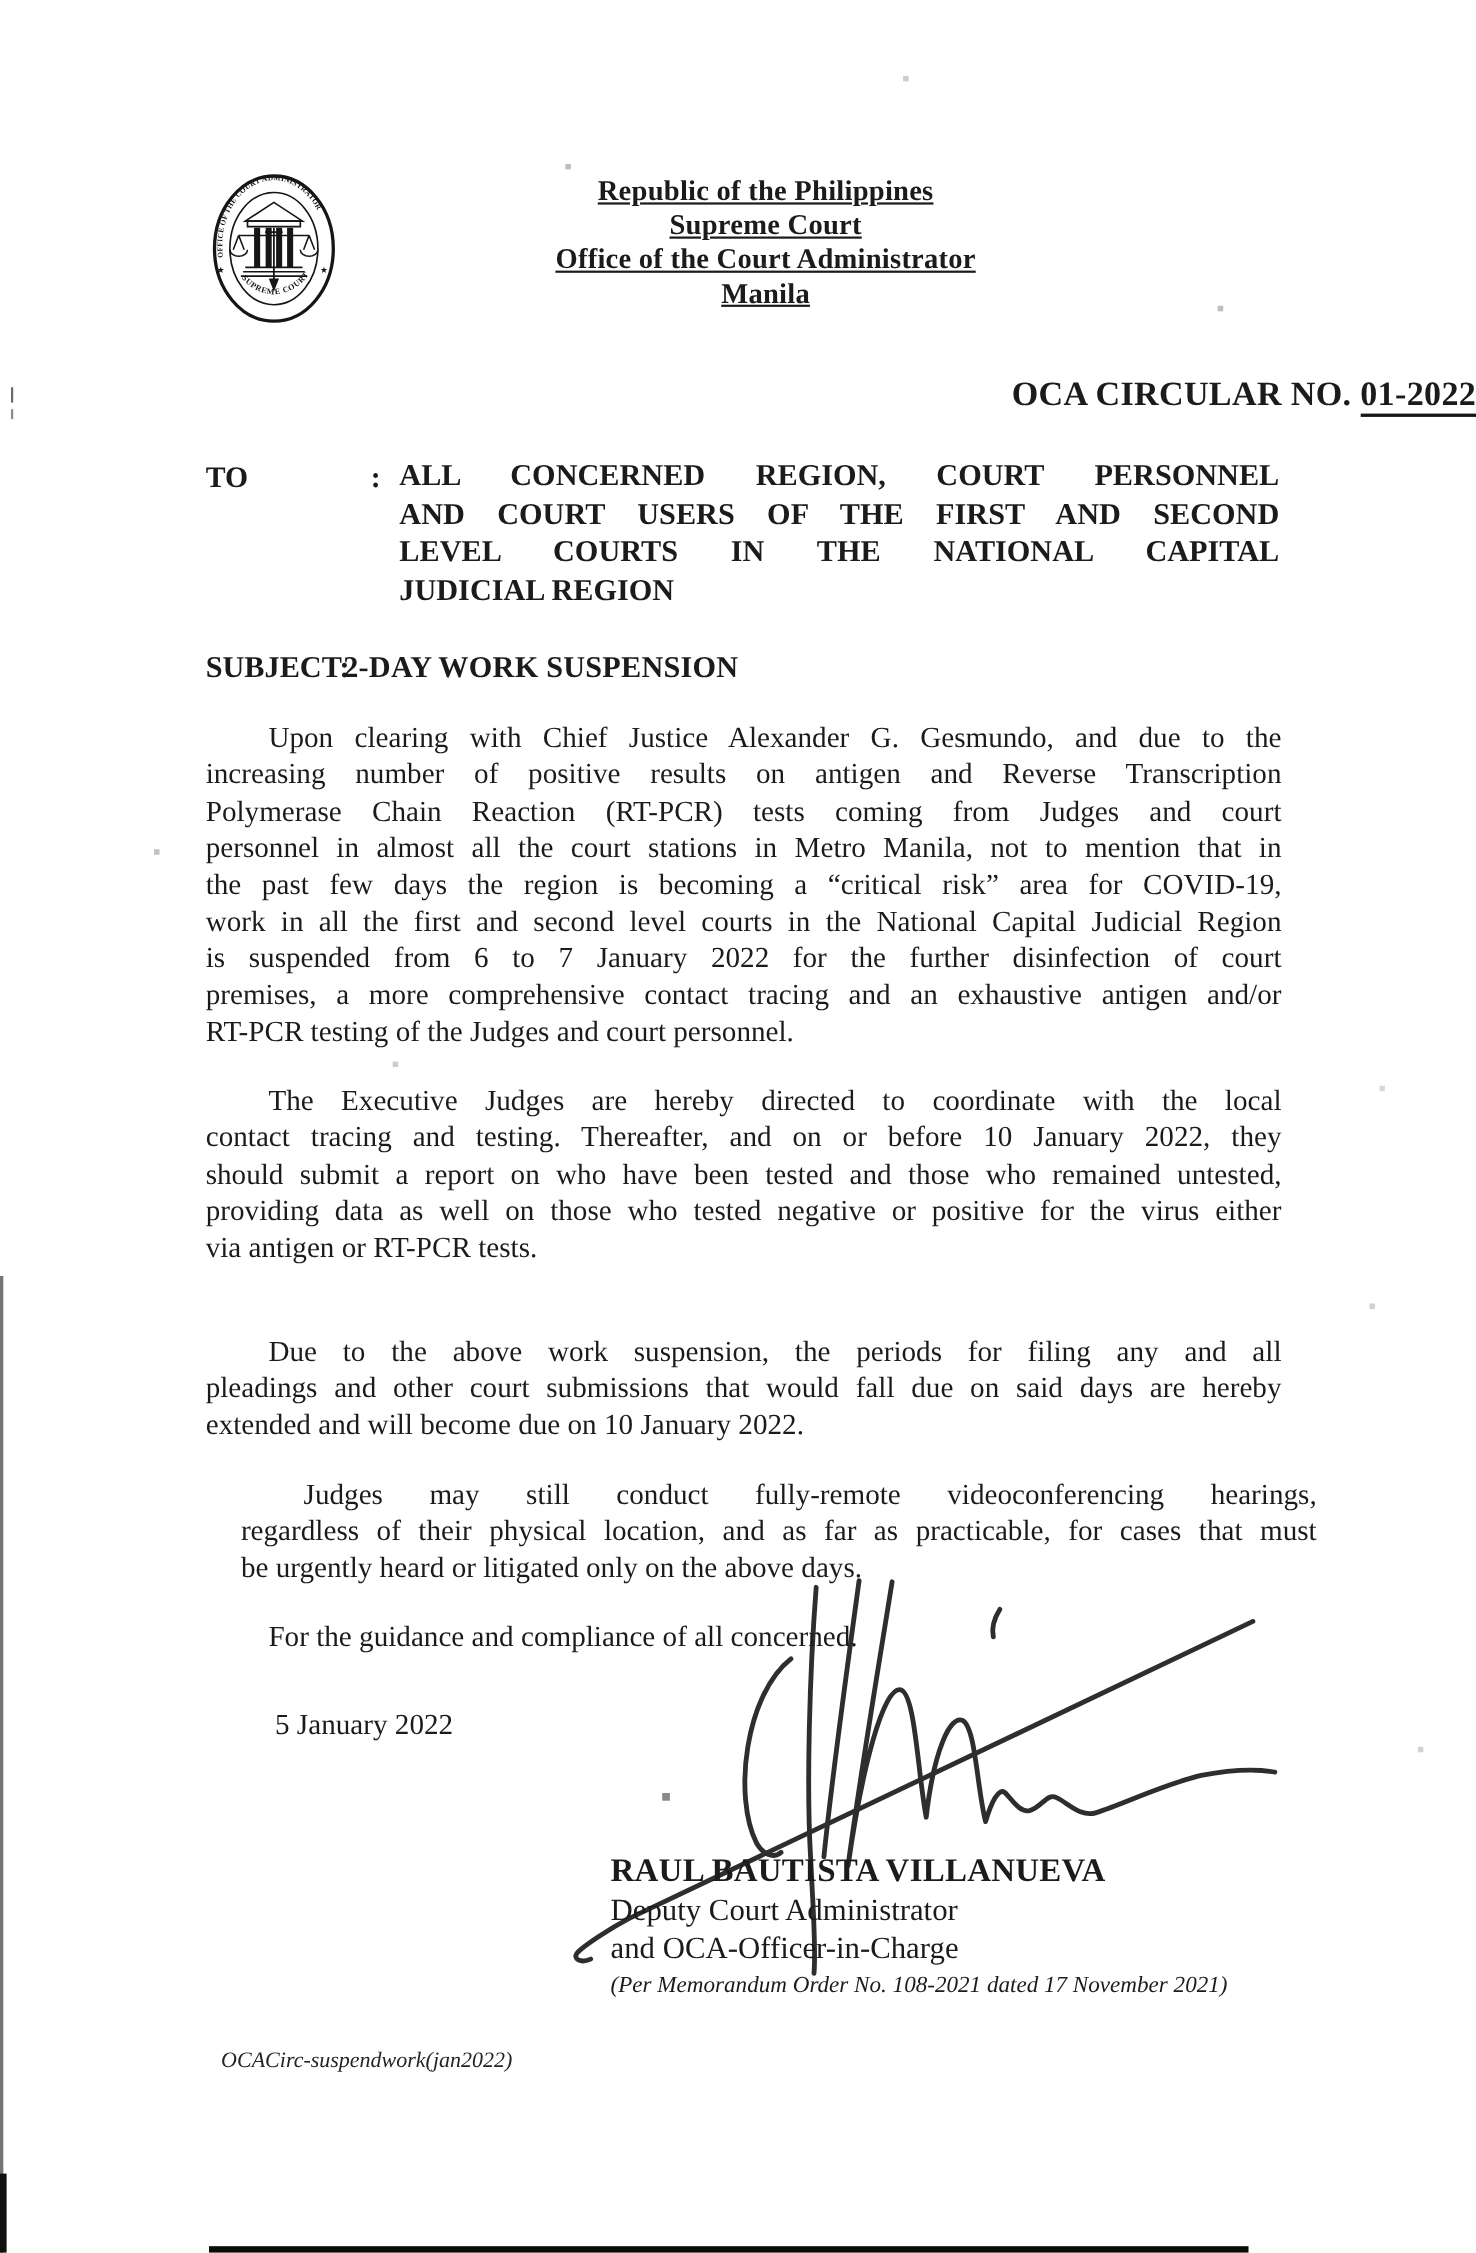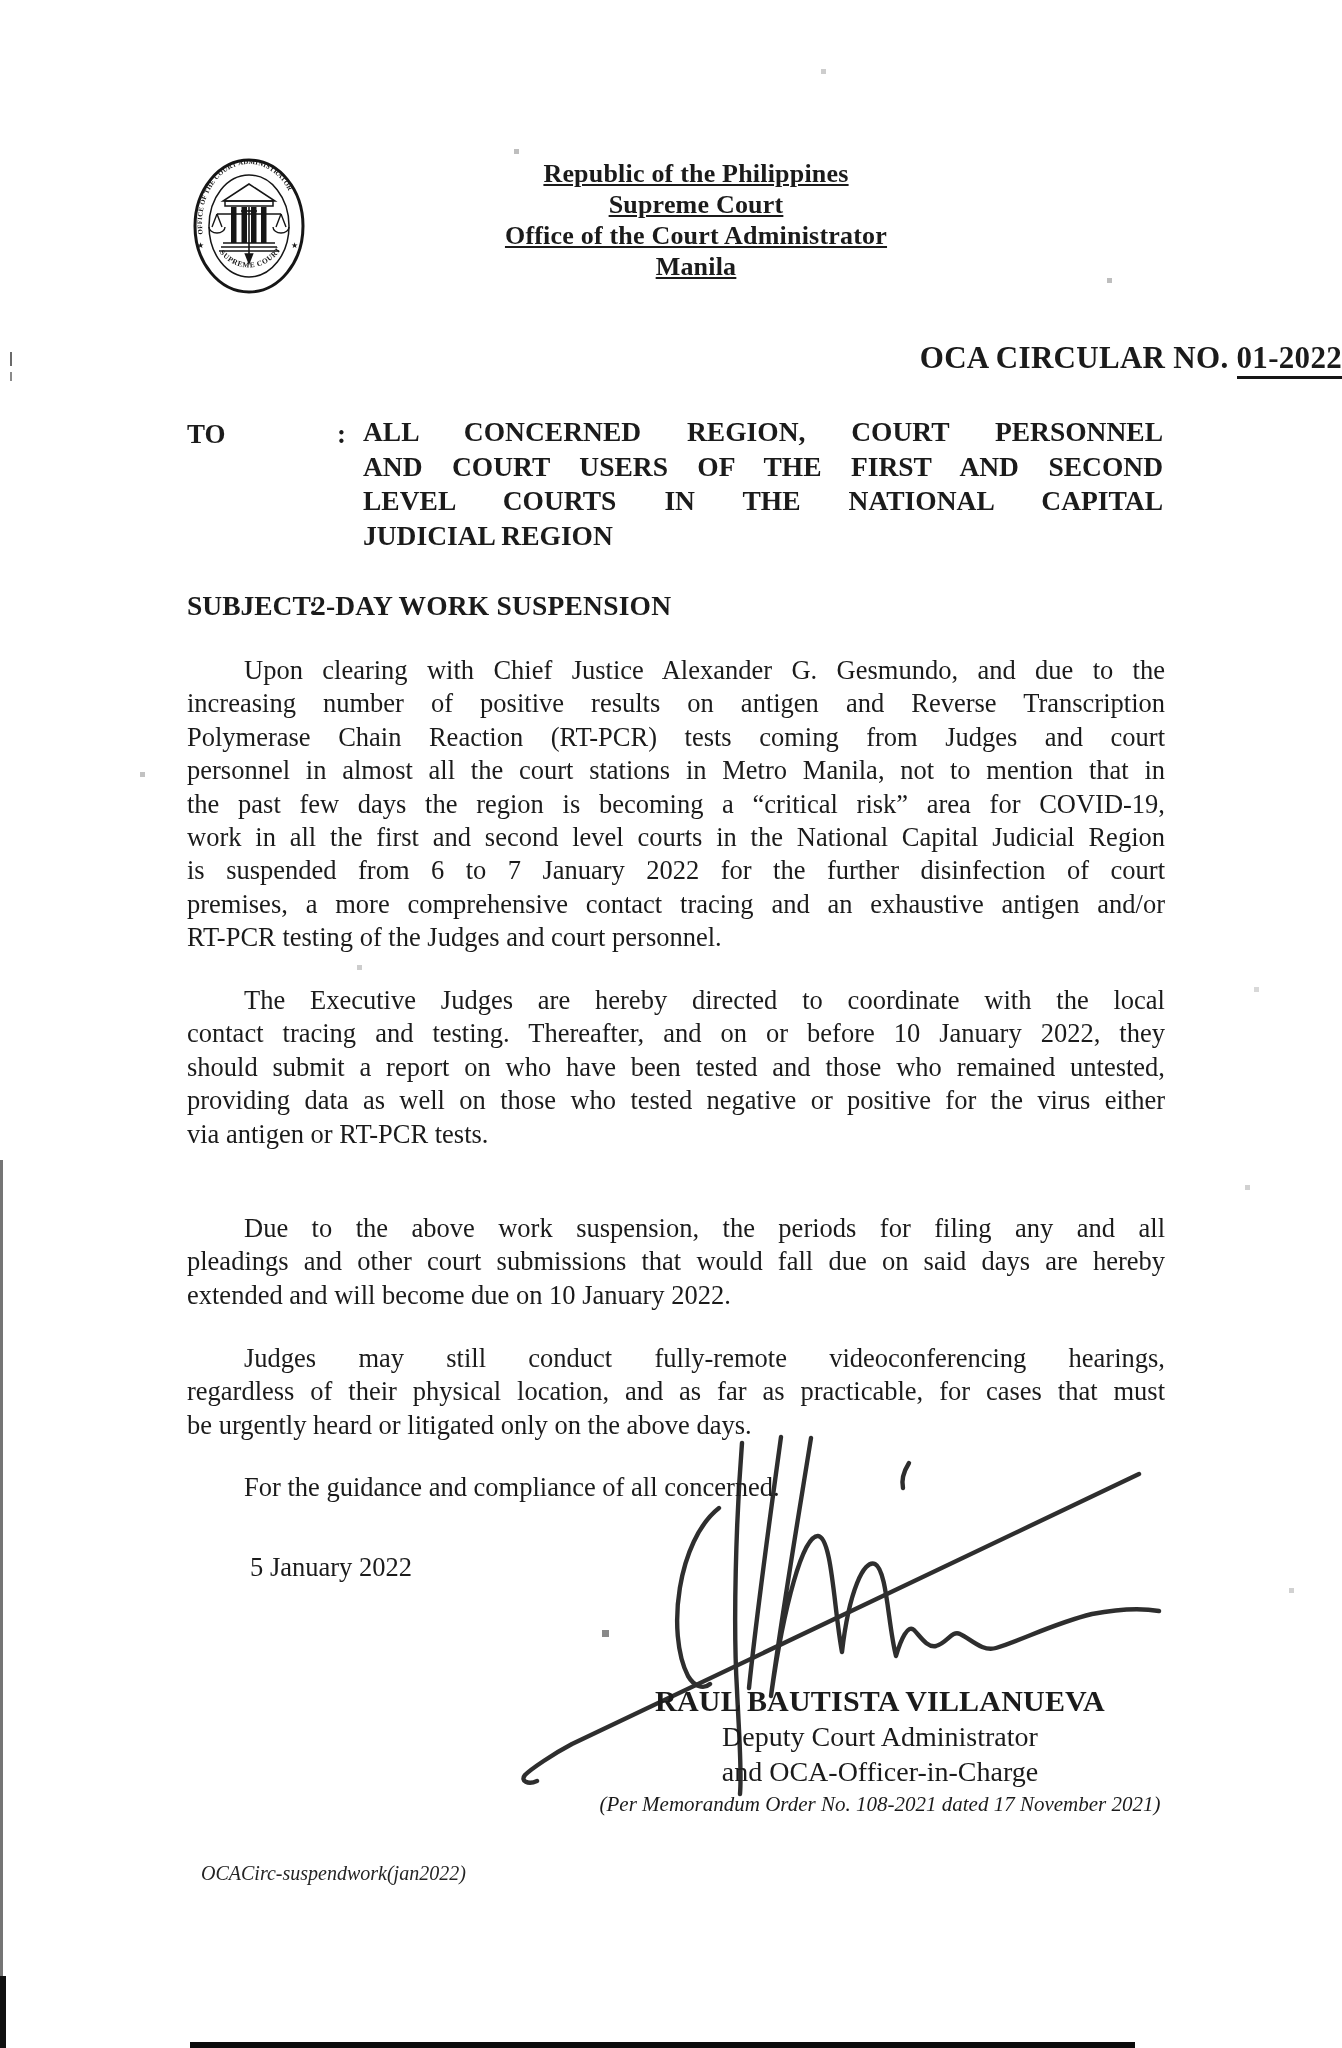--- a/index.html
+++ b/index.html
@@ -40,28 +40,28 @@
   .subject-value { position:absolute; left:312px; top:590px; font-weight:bold; font-size:27.5px; letter-spacing:.2px; }
 
   
   .para { position:absolute; left:187px; width:978px; font-size:26.5px; line-height:33.4px; }
   .para > div { text-align:justify; text-align-last:justify; white-space:normal; }
   .para > div:first-child { text-indent:57px; }
   .para > div:last-child  { text-align-last:left; }
   .p1 { top:654px; }
   .p2 { top:984px; }
   .p3 { top:1212px; }
-  .p4 { top:1342px; }
+  .p4 { top:1342px;margin-left:32px; }
 
   .closing  { position:absolute; left:244px; top:1472px; font-size:26.5px; }
   .dateline { position:absolute; left:250px; top:1552px; font-size:26.5px; }
 
   
   .sig-svg { position:absolute; left:490px; top:1425px; width:700px; height:400px; }
-  .signatory { position:absolute; left:555px; top:1682px; width:650px; text-align:center; }
+  .signatory { position:absolute; left:555px; top:1682px; width:650px; }
   .sig-name  { font-weight:bold; font-size:30px; line-height:37px; letter-spacing:.2px; }
   .sig-title { font-size:28px; line-height:35px; }
   .sig-note  { font-style:italic; font-size:21px; line-height:27px; margin-top:2px;font-family:Liberation Serif, serif; }
 
   
   .footer-ref { position:absolute; left:201px; top:1862px; font-style:italic; font-size:20px; color:#242424; }
 
   
   .edge-line-left  { position:absolute; left:0; top:1160px; width:3px; height:888px; background:#3a3a3a; opacity:.7; }
   .edge-nub-left   { position:absolute; left:0; top:1976px; width:6px; height:72px; background:#101010; }

